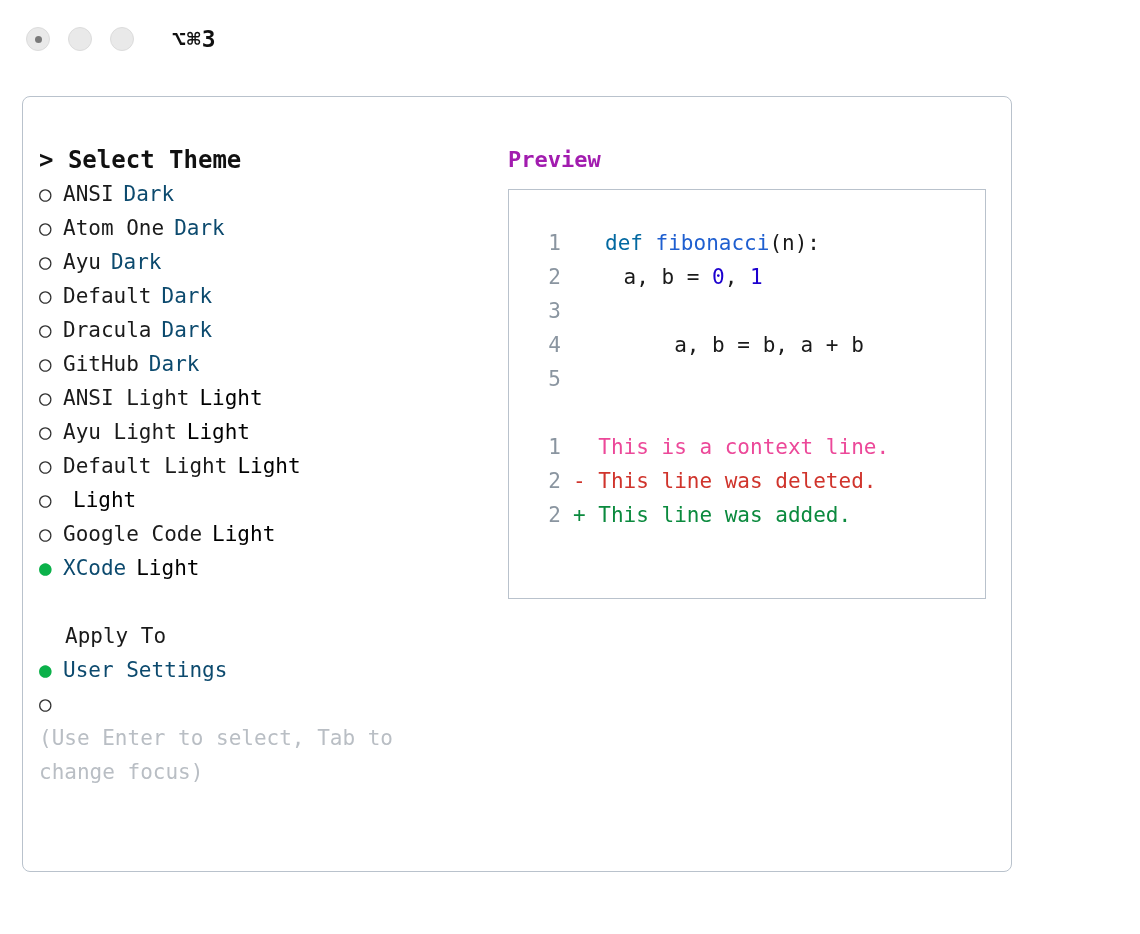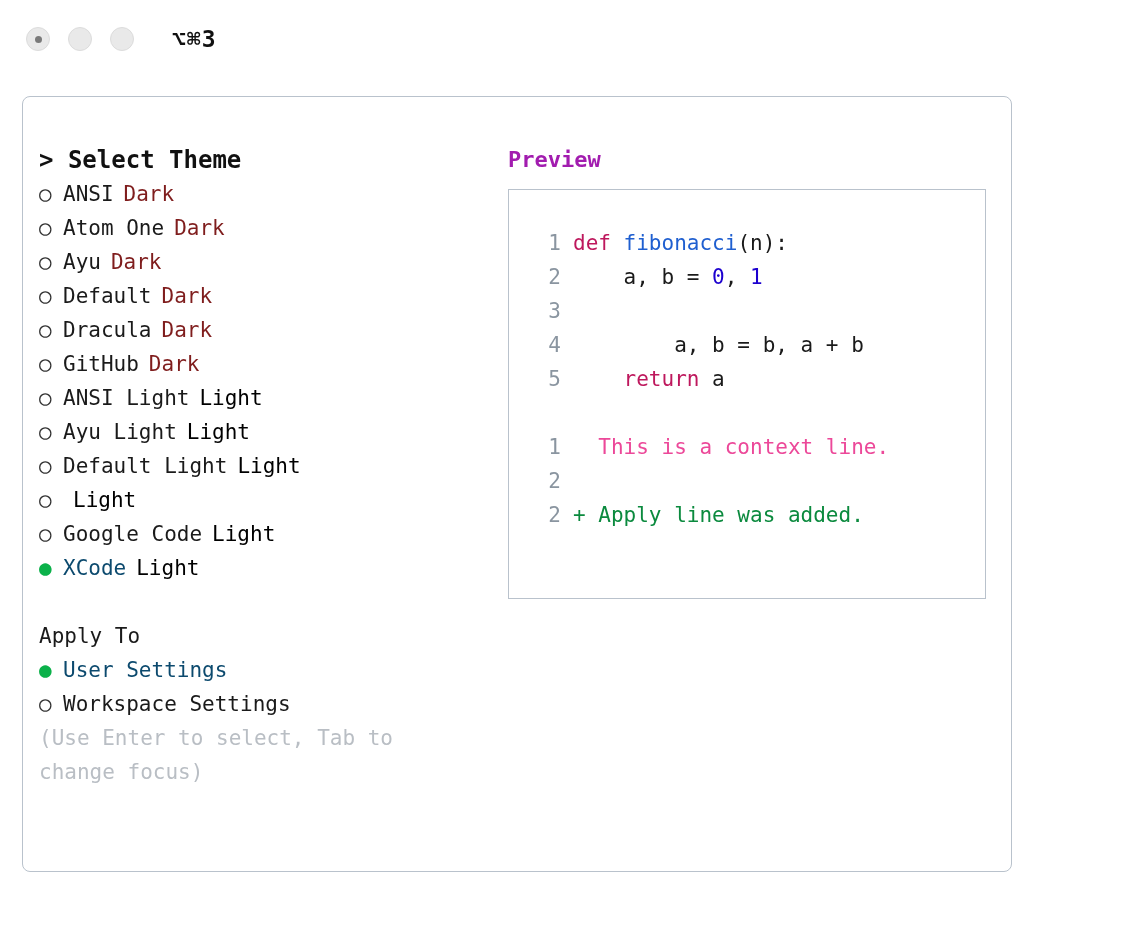--- a/index.html
+++ b/index.html
@@ -110,28 +110,29 @@
   .bullet.selected {
     color: #0bb14a;
   }
   .name {
     color: #1a1a1a;
   }
   .name.selected {
     color: #0c4a6e;
   }
   .variant {
-    color: #7f1d1d;
+    color: #0c4a6e;
     margin-left: 10px;
   }
   .variant.lightvar {
     color: #000000;
   }
   .apply-title {
     margin-top: 34px;
+    margin-left: 26px;
     font-size: 21px;
     color: #1a1a1a;
     line-height: 34px;
   }
   .hint {
     font-size: 21px;
     color: #b9bec4;
     line-height: 34px;
     width: 420px;
   }
@@ -149,21 +150,21 @@
     font-size: 21px;
     white-space: pre;
   }
   .lineno {
     width: 34px;
     text-align: right;
     color: #8a95a0;
     flex: none;
     margin-right: 12px;
   }
-  .tok-kw { color: #be185d; }
+  .tok-kw { color: #0369a1; margin-left: 32px; }
   .tok-fn { color: #1f5fd0; }
   .tok-plain { color: #1a1a1a; }
   .tok-num { color: #1c00cf; }
   .tok-builtin { color: #1f5fd0; }
   .diff-ctx { color: #ec4899; }
   .diff-del { color: #d0342c; }
   .diff-add { color: #0b8a3e; }
   .spacer-line { height: 34px; }
 </style>
 </head>
@@ -194,40 +195,40 @@
             <div class="row"><span class="bullet">○</span><span class="name">Ayu Light</span><span class="variant lightvar">Light</span></div>
             <div class="row"><span class="bullet">○</span><span class="name">Default Light</span><span class="variant lightvar">Light</span></div>
             <div class="row"><span class="bullet">○</span><span class="variant lightvar">Light</span></div>
             <div class="row"><span class="bullet">○</span><span class="name">Google Code</span><span class="variant lightvar">Light</span></div>
             <div class="row"><span class="bullet selected">●</span><span class="name selected">XCode</span><span class="variant lightvar">Light</span></div>
           </div>
 
         <div class="apply-title">Apply To</div>
         <div id="apply-list">
             <div class="row"><span class="bullet selected">●</span><span class="name selected">User Settings</span></div>
-            <div class="row"><span class="bullet">○</span><span class="name">Workspace Settings</span></div>
+            <div class="row"><span class="bullet">○</span></div>
           </div>
 
         <div class="hint">(Use Enter to select, Tab to change focus)</div>
       </div>
 
       <div class="right-col">
         <div class="preview-heading">Preview</div>
         <div class="preview-box">
           <div id="code-block">
               <div class="code-line"><span class="lineno">1</span><span><span class="tok-kw">def </span><span class="tok-fn">fibonacci</span><span class="tok-plain">(n):</span></span></div>
               <div class="code-line"><span class="lineno">2</span><span><span class="tok-plain">    a, b = </span><span class="tok-num">0</span><span class="tok-plain">, </span><span class="tok-num">1</span></span></div>
               <div class="code-line"><span class="lineno">3</span></div>
               <div class="code-line"><span class="lineno">4</span><span><span class="tok-plain">        a, b = b, a + b</span></span></div>
-              <div class="code-line"><span class="lineno">5</span><span><span class="tok-plain">    </span><span class="tok-kw">return</span><span class="tok-plain"> a</span></span></div>
+              <div class="code-line"><span class="lineno">5</span></div>
             </div>
           <div class="spacer-line"></div>
           <div id="diff-block">
               <div class="code-line"><span class="lineno">1</span><span class="diff-ctx">  This is a context line.</span></div>
-              <div class="code-line"><span class="lineno">2</span></div>
-              <div class="code-line"><span class="lineno">2</span><span class="diff-add">+ Apply line was added.</span></div>
+              <div class="code-line"><span class="lineno">2</span><span class="diff-del">- This line was deleted.</span></div>
+              <div class="code-line"><span class="lineno">2</span><span class="diff-add">+ This line was added.</span></div>
             </div>
         </div>
       </div>
 
     </div>
   </div>
 </div>
 
 </body></html>

